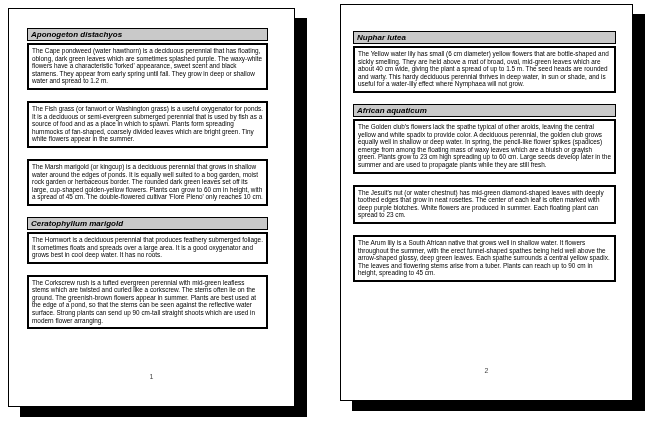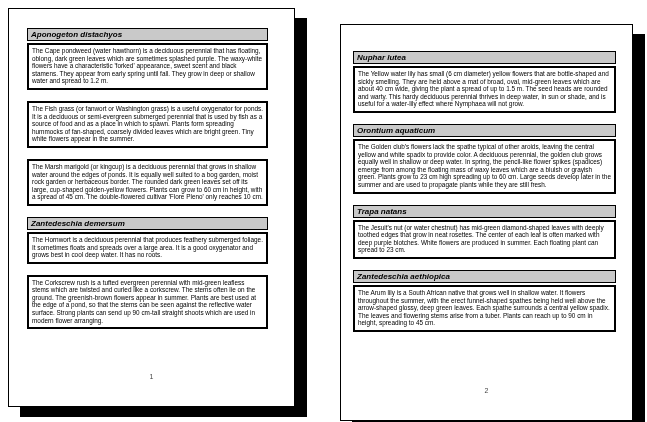--- a/index.html
+++ b/index.html
@@ -27,21 +27,21 @@
   }
   .page-1 {
     left: 8px;
     top: 8px;
     width: 287px;
     height: 399px;
     padding: 19px 26px 0 18px;
   }
   .page-2 {
     left: 340px;
-    top: 24px;
+    top: 4px;
     width: 293px;
     height: 397px;
     padding: 26px 16px 0 12px;
   }
   .section {
     margin-bottom: 11px;
   }
   .section-heading {
     background: #c9c9c9;
     border: 1px solid #000000;
@@ -82,42 +82,40 @@
       <div class="section-heading">Aponogeton distachyos</div>
       <div class="section-body">The Cape pondweed (water hawthorn) is a deciduous perennial that has floating, oblong, dark green leaves which are sometimes splashed purple. The waxy-white flowers have a characteristic 'forked' appearance, sweet scent and black stamens. They appear from early spring until fall. They grow in deep or shallow water and spread to 1.2 m.</div>
     </div>
     <div class="section">
       <div class="section-body">The Fish grass (or fanwort or Washington grass) is a useful oxygenator for ponds. It is a deciduous or semi-evergreen submerged perennial that is used by fish as a source of food and as a place in which to spawn. Plants form spreading hummocks of fan-shaped, coarsely divided leaves which are bright green. Tiny white flowers appear in the summer.</div>
     </div>
     <div class="section">
       <div class="section-body">The Marsh marigold (or kingcup) is a deciduous perennial that grows in shallow water around the edges of ponds. It is equally well suited to a bog garden, moist rock garden or herbaceous border. The rounded dark green leaves set off its large, cup-shaped golden-yellow flowers. Plants can grow to 60 cm in height, with a spread of 45 cm. The double-flowered cultivar 'Flore Pleno' only reaches 10 cm.</div>
     </div>
     <div class="section">
-      <div class="section-heading">Zantedeschia demersum</div>
+      <div class="section-heading">Ceratophyllum marigold</div>
       <div class="section-body">The Hornwort is a deciduous perennial that produces feathery submerged foliage. It sometimes floats and spreads over a large area. It is a good oxygenator and grows best in cool deep water. It has no roots.</div>
     </div>
     <div class="section">
       <div class="section-body">The Corkscrew rush is a tufted evergreen perennial with mid-green leafless stems which are twisted and curled like a corkscrew. The stems often lie on the ground. The greenish-brown flowers appear in summer. Plants are best used at the edge of a pond, so that the stems can be seen against the reflective water surface. Strong plants can send up 90 cm-tall straight shoots which are used in modern flower arranging.</div>
     </div>
     <div class="page-number">1</div>
   </div>
 
   <div class="page page-2">
     <div class="section">
       <div class="section-heading">Nuphar lutea</div>
       <div class="section-body">The Yellow water lily has small (6 cm diameter) yellow flowers that are bottle-shaped and sickly smelling. They are held above a mat of broad, oval, mid-green leaves which are about 40 cm wide, giving the plant a spread of up to 1.5 m. The seed heads are rounded and warty. This hardy deciduous perennial thrives in deep water, in sun or shade, and is useful for a water-lily effect where Nymphaea will not grow.</div>
     </div>
     <div class="section">
-      <div class="section-heading">Orontium aquaticum</div>
+      <div class="section-heading">African aquaticum</div>
       <div class="section-body">The Golden club's flowers lack the spathe typical of other aroids, leaving the central yellow and white spadix to provide color. A deciduous perennial, the golden club grows equally well in shallow or deep water. In spring, the pencil-like flower spikes (spadices) emerge from among the floating mass of waxy leaves which are a bluish or grayish green. Plants grow to 23 cm high spreading up to 60 cm. Large seeds develop later in the summer and are used to propagate plants while they are still fresh.</div>
     </div>
     <div class="section">
-      <div class="section-heading">Trapa natans</div>
       <div class="section-body">The Jesuit's nut (or water chestnut) has mid-green diamond-shaped leaves with deeply toothed edges that grow in neat rosettes. The center of each leaf is often marked with deep purple blotches. White flowers are produced in summer. Each floating plant can spread to 23 cm.</div>
     </div>
     <div class="section">
-      <div class="section-heading">Zantedeschia aethiopica</div>
       <div class="section-body">The Arum lily is a South African native that grows well in shallow water. It flowers throughout the summer, with the erect funnel-shaped spathes being held well above the arrow-shaped glossy, deep green leaves. Each spathe surrounds a central yellow spadix. The leaves and flowering stems arise from a tuber. Plants can reach up to 90 cm in height, spreading to 45 cm.</div>
     </div>
     <div class="page-number">2</div>
   </div>
 
 </div>
 
 </body></html>

